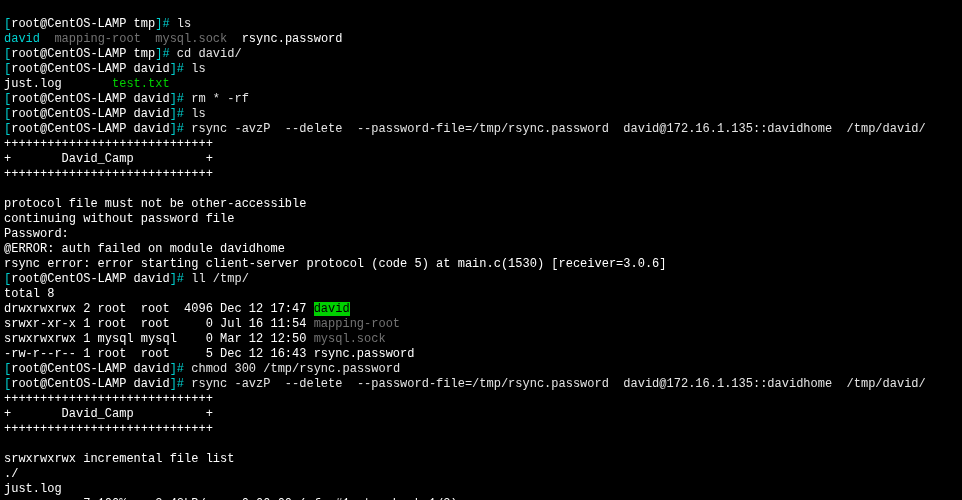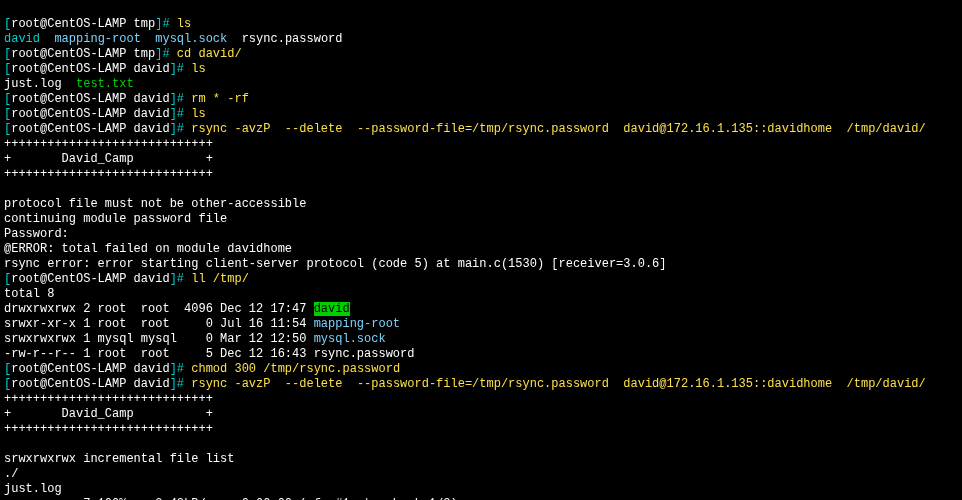--- a/index.html
+++ b/index.html
@@ -11,47 +11,47 @@
     font-size: 12px;
     line-height: 15px;
     width: 962px;
     height: 500px;
     overflow: hidden;
   }
   .terminal {
     padding: 2px 4px;
     white-space: pre;
   }
-  .cmd { color: #fde047; }
+  .cmd { color: #e5e5e5; }
   .cyan { color: #00d0d0; }
-  .magenta { color: #7dd3fc; }
-  .green { color: #00d000; }
+  .magenta { color: #737373; }
+  .green { color: #00d000; padding-left: 36px; }
   .white { color: #fff; }
   .hl-green { background: #00d000; color: #000; }
 </style>
 </head>
 <body>
 
 <div class="terminal">
 <span><span class="cyan">[</span><span class="white">root@CentOS-LAMP tmp</span><span class="cyan">]#</span><span class="cmd"> ls</span></span>
 <span><span class="cyan">david</span><span class="magenta">  mapping-root</span><span class="magenta">  mysql.sock</span><span class="white">  rsync.password</span></span>
 <span><span class="cyan">[</span><span class="white">root@CentOS-LAMP tmp</span><span class="cyan">]#</span><span class="cmd"> cd david/</span></span>
 <span><span class="cyan">[</span><span class="white">root@CentOS-LAMP david</span><span class="cyan">]#</span><span class="cmd"> ls</span></span>
 <span><span class="white">just.log</span><span class="green">  test.txt</span></span>
 <span><span class="cyan">[</span><span class="white">root@CentOS-LAMP david</span><span class="cyan">]#</span><span class="cmd"> rm * -rf</span></span>
 <span><span class="cyan">[</span><span class="white">root@CentOS-LAMP david</span><span class="cyan">]#</span><span class="cmd"> ls</span></span>
 <span><span class="cyan">[</span><span class="white">root@CentOS-LAMP david</span><span class="cyan">]#</span><span class="cmd"> rsync -avzP  --delete  --password-file=/tmp/rsync.password  david@172.16.1.135::davidhome  /tmp/david/</span></span>
 <span class="white">+++++++++++++++++++++++++++++</span>
 <span class="white">+       David_Camp          +</span>
 <span class="white">+++++++++++++++++++++++++++++</span>
 <span></span>
 <span class="white">protocol file must not be other-accessible</span>
-<span class="white">continuing module password file</span>
+<span class="white">continuing without password file</span>
 <span class="white">Password:</span>
-<span class="white">@ERROR: total failed on module davidhome</span>
+<span class="white">@ERROR: auth failed on module davidhome</span>
 <span class="white">rsync error: error starting client-server protocol (code 5) at main.c(1530) [receiver=3.0.6]</span>
 <span><span class="cyan">[</span><span class="white">root@CentOS-LAMP david</span><span class="cyan">]#</span><span class="cmd"> ll /tmp/</span></span>
 <span class="white">total 8</span>
 <span><span class="white">drwxrwxrwx 2 root  root  4096 Dec 12 17:47 </span><span class="hl-green">david</span></span>
 <span><span class="white">srwxr-xr-x 1 root  root     0 Jul 16 11:54 </span><span class="magenta">mapping-root</span></span>
 <span><span class="white">srwxrwxrwx 1 mysql mysql    0 Mar 12 12:50 </span><span class="magenta">mysql.sock</span></span>
 <span class="white">-rw-r--r-- 1 root  root     5 Dec 12 16:43 rsync.password</span>
 <span><span class="cyan">[</span><span class="white">root@CentOS-LAMP david</span><span class="cyan">]#</span><span class="cmd"> chmod 300 /tmp/rsync.password</span></span>
 <span><span class="cyan">[</span><span class="white">root@CentOS-LAMP david</span><span class="cyan">]#</span><span class="cmd"> rsync -avzP  --delete  --password-file=/tmp/rsync.password  david@172.16.1.135::davidhome  /tmp/david/</span></span>
 <span class="white">+++++++++++++++++++++++++++++</span>

